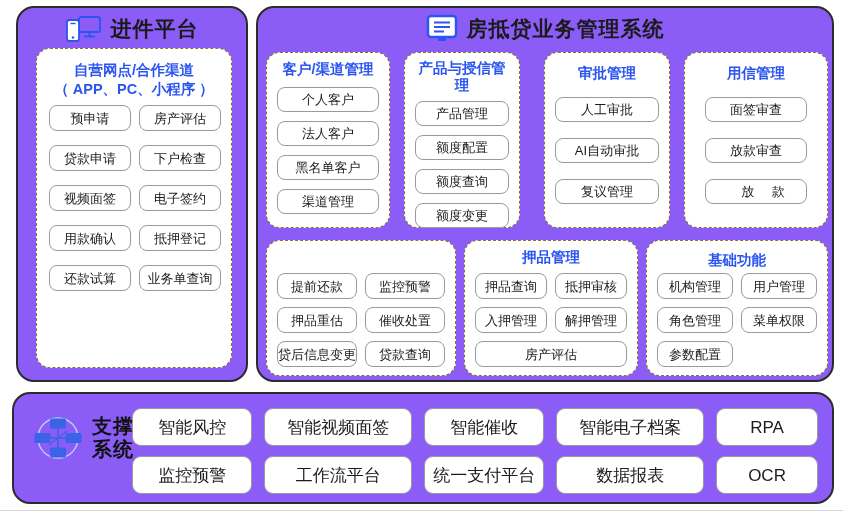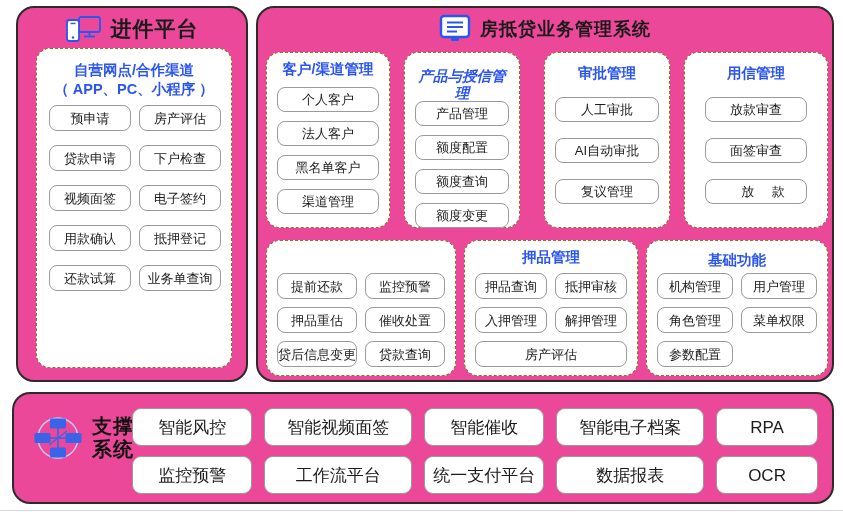--- a/index.html
+++ b/index.html
@@ -9,36 +9,36 @@
     font-family: "Liberation Sans", "DejaVu Sans", sans-serif;
     overflow: hidden;
   }
   .page { position: relative; width: 843px; height: 521px; background:#fff; }
 
   
   .panel {
     position: absolute;
     border: 2.5px solid #2b2b2b;
     border-radius: 18px;
-    background: #ec4899;
+    background: #8b5cf6;
   }
   #panel-intake  { left: 16px;  top: 6px;   width: 232px; height: 376px; }
   #panel-core    { left: 256px; top: 6px;   width: 578px; height: 376px; }
   #panel-support { left: 12px;  top: 392px; width: 822px; height: 112px; }
 
   
   .panel-head {
     display: flex; align-items: center; justify-content: center;
     gap: 9px; height: 38px; margin-top: 2px;
   }
   .panel-title {
     font-size: 21px; font-weight: bold; color: #1a1a1a;
     letter-spacing: 1px; white-space: nowrap;
   }
-  #panel-core .panel-title { font-size: 18px; }
+  #panel-core .panel-title { font-size: 21px; }
 
   
   .dgroup {
     position: absolute;
     border: 1.6px dashed #8a7326;
     border-radius: 14px;
     background: #fff;
   }
   .g-title {
     color: #2b55f0;
@@ -184,21 +184,21 @@
       </div>
       <div class="g-body col-list" id="list-customer" style="top:34px;">
           <div class="pill">个人客户</div>
           <div class="pill">法人客户</div>
           <div class="pill">黑名单客户</div>
           <div class="pill">渠道管理</div>
         </div>
     </div>
 
     <div class="dgroup" id="g-product">
-      <div class="g-body" style="top:15px;font-style:italic;">
+      <div class="g-body" style="top:7px;">
         <div class="g-title two-line">产品与授信管理</div>
       </div>
       <div class="g-body col-list" id="list-product" style="top:48px;">
           <div class="pill">产品管理</div>
           <div class="pill">额度配置</div>
           <div class="pill">额度查询</div>
           <div class="pill">额度变更</div>
         </div>
     </div>
 
@@ -211,22 +211,22 @@
           <div class="pill">AI自动审批</div>
           <div class="pill">复议管理</div>
         </div>
     </div>
 
     <div class="dgroup" id="g-credit">
       <div class="g-body" style="top:12px;">
         <div class="g-title">用信管理</div>
       </div>
       <div class="g-body col-list" id="list-credit" style="top:44px; gap:16px; left:20px; right:20px;">
+          <div class="pill">面签审查</div>
           <div class="pill">放款审查</div>
-          <div class="pill">面签审查</div>
           <div class="pill spaced">放  款</div>
         </div>
     </div>
 
     <div class="dgroup" id="g-postloan">
       <div class="g-body two-col" id="list-postloan" style="top:32px;">
           <div class="pill">提前还款</div>
           <div class="pill">监控预警</div>
           <div class="pill">押品重估</div>
           <div class="pill">催收处置</div>

